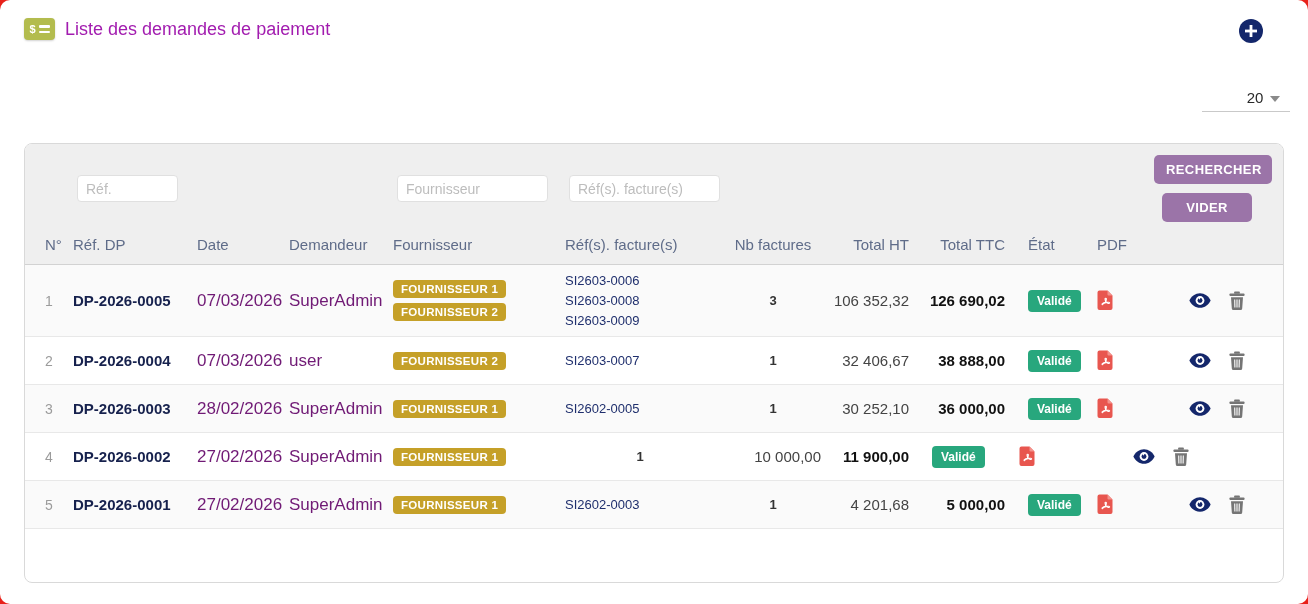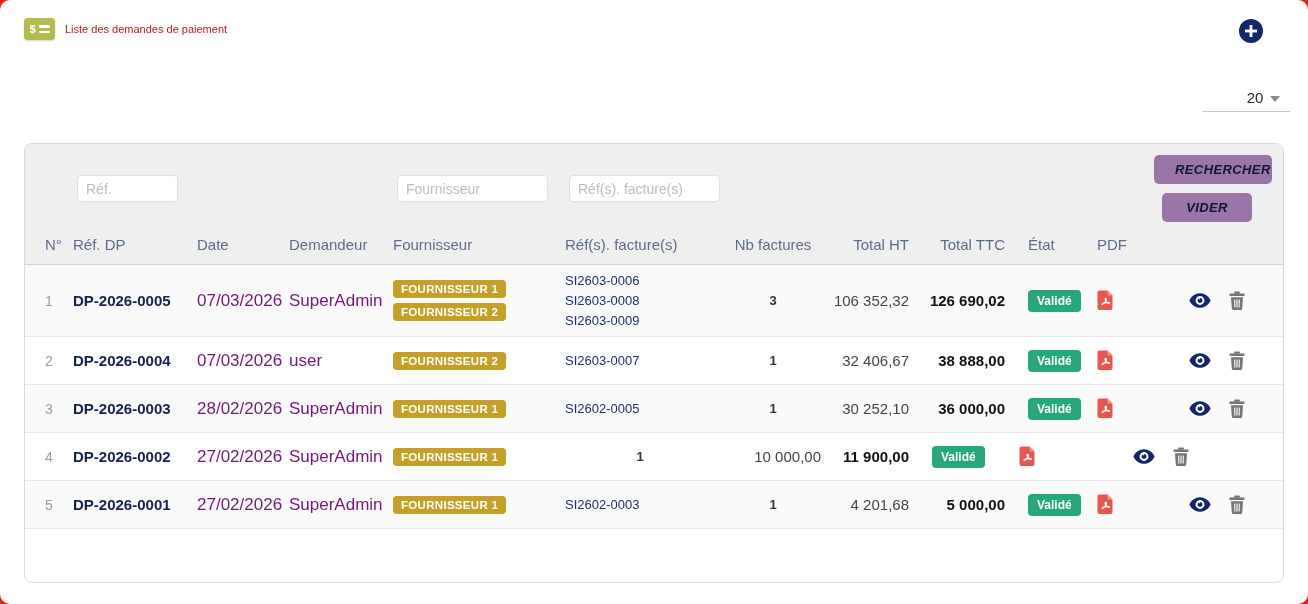--- a/index.html
+++ b/index.html
@@ -20,21 +20,21 @@
   
   .topbar { position: absolute; top: 18px; left: 24px; display: flex; align-items: center; gap: 10px; }
   .money-check-icon {
     width: 31px; height: 22px; background: #b3bc4e; border-radius: 4px;
     display: flex; align-items: center; justify-content: center; gap: 3px;
     box-shadow: 0 1px 2px rgba(0,0,0,.18);
   }
   .money-check-icon .dollar { color: #fff; font-size: 11px; font-weight: bold; line-height: 1; }
   .money-check-icon .lines { display: flex; flex-direction: column; gap: 3px; }
   .money-check-icon .lines i { display: block; width: 11px; height: 2.5px; background: #fff; border-radius: 1px; }
-  .page-title { color: #b91c1c; font-size: 11px; font-weight: 400; }
+  .page-title { color: #a21caf; font-size: 18px; font-weight: 400; }
 
   .add-btn {
     position: absolute; top: 19px; right: 45px;
     width: 24px; height: 24px; border-radius: 50%;
     background: #14276b; border: none; cursor: pointer;
     display: flex; align-items: center; justify-content: center;
   }
   .add-btn svg { display: block; }
 
   
@@ -62,23 +62,23 @@
     border: 1px solid #e0e0e0; border-radius: 4px; background: #fff;
     font-family: "Liberation Sans", sans-serif; font-size: 14px; color: #333;
     padding: 0 8px; outline: none;
   }
   .filter-input::placeholder { color: #bdbdbd; }
   .f-ref { left: 52px; width: 101px; }
   .f-fourn { left: 372px; width: 151px; }
   .f-fact { left: 544px; width: 151px; }
   .btn {
     position: absolute; border: none; cursor: pointer;
-    background: #9b74a8; color: #0f172a; font-family: "Liberation Sans", sans-serif;
+    background: #9b74a8; color: #ffffff; font-family: "Liberation Sans", sans-serif;
     font-size: 13px; font-weight: bold; letter-spacing: .4px;
-    border-radius: 5px; padding: 0 21px; height: 29px; font-style: italic;
+    border-radius: 5px; padding: 0 12px; height: 29px;
   }
   .btn-search { top: 11px; right: 11px; width: 118px; }
   .btn-clear  { top: 49px; right: 31px; width: 90px; }
 
   
   .grid {
     display: grid;
     grid-template-columns: 48px 124px 92px 104px 172px 150px 116px 88px 96px 78px 56px 1fr;
     align-items: center;
   }

